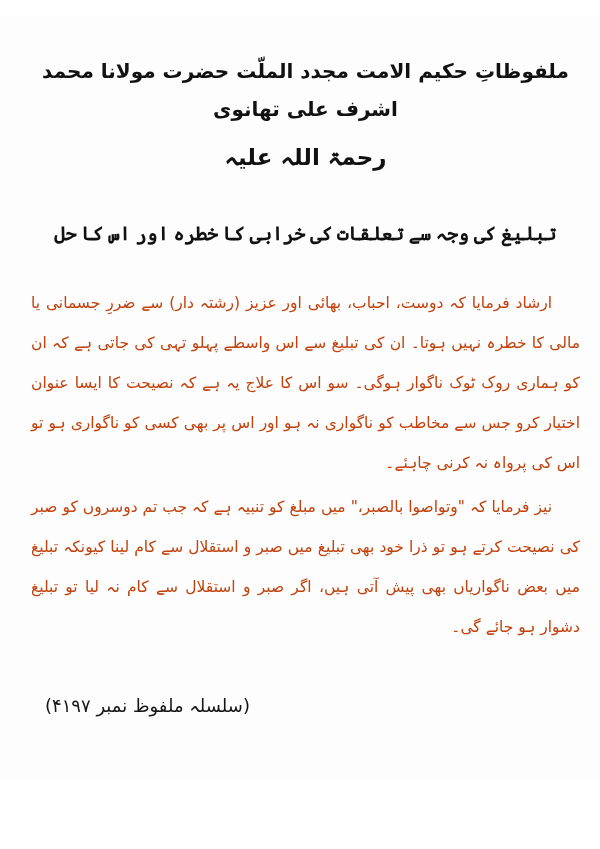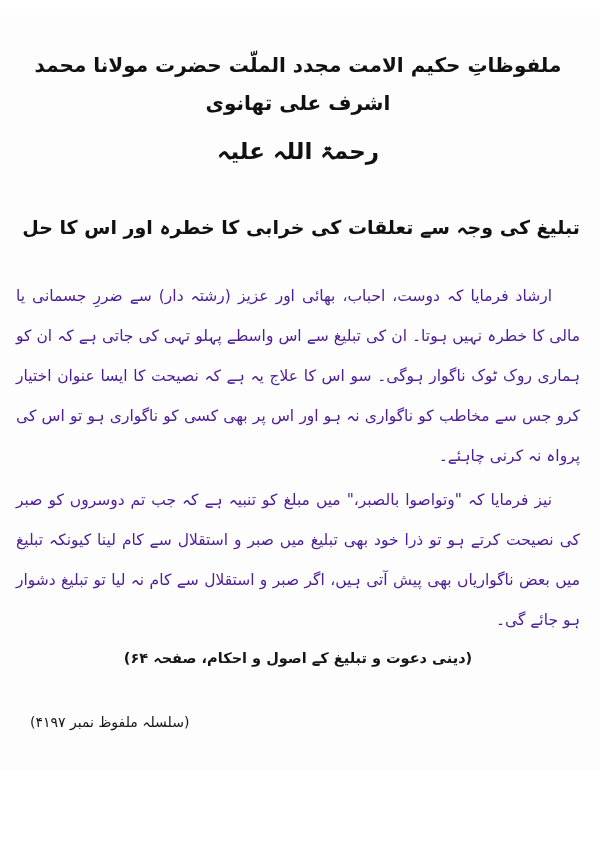--- a/index.html
+++ b/index.html
@@ -5,89 +5,89 @@
   html, body {
     margin: 0;
     padding: 0;
     background: #ffffff;
     font-family: "DejaVu Sans", sans-serif;
   }
   .page {
     position: relative;
     width: 600px;
     height: 761px;
-    margin: 10px auto;
+    margin: 16px auto;
     background: #fdfdfd;
     color: #161616;
     direction: rtl;
     overflow: hidden;
     box-sizing: border-box;
-    padding: 30px 20px 0 16px;
+    padding: 30px 20px 0 31px;
   }
   .title {
     margin: 6px 0 0 0;
     text-align: center;
     font-size: 20px;
     font-weight: bold;
     line-height: 1.9;
     color: #111;
   }
   .honorific {
     margin-top: 16px;
     text-align: center;
     font-size: 23px;
     font-weight: bold;
     color: #111;
   }
   .heading {
     margin: 52px 0 0 0;
-    text-align: right;
+    text-align: center;
     font-size: 19px;
     font-weight: bold;
     color: #111;
+    font-family: Liberation Serif, serif;
   }
   .body-block {
     margin-top: 38px;
   }
   .para {
     margin: 0 0 4px 0;
     font-size: 15.5px;
     line-height: 40px;
     text-align: justify;
     text-indent: 28px;
-    color: #4c1d95;
+    color: #c2410c;
   }
   .citation {
     margin-top: 10px;
     text-align: center;
     font-size: 14.5px;
     font-weight: bold;
     color: #161616;
   }
   .series-footer {
     margin-top: 48px;
     text-align: left;
     padding-left: 14px;
-    font-size: 14px;
+    font-size: 18px;
     color: #161616;
   }
 </style>
 </head>
 <body>
 
 <div class="page">
 
   <h1 class="title">ملفوظاتِ حکیم الامت مجدد الملّت حضرت مولانا محمد اشرف علی تھانوی</h1>
 
   <div class="honorific">رحمۃ اللہ علیہ</div>
 
   <h2 class="heading">تبلیغ کی وجہ سے تعلقات کی خرابی کا خطرہ اور اس کا حل</h2>
 
   <div class="body-block">
     <p class="para">ارشاد فرمایا کہ دوست، احباب، بھائی اور عزیز (رشتہ دار) سے ضررِ جسمانی یا مالی کا خطرہ نہیں ہوتا۔ ان کی تبلیغ سے اس واسطے پہلو تہی کی جاتی ہے کہ ان کو ہماری روک ٹوک ناگوار ہوگی۔ سو اس کا علاج یہ ہے کہ نصیحت کا ایسا عنوان اختیار کرو جس سے مخاطب کو ناگواری نہ ہو اور اس پر بھی کسی کو ناگواری ہو تو اس کی پرواہ نہ کرنی چاہئے۔</p>
     <p class="para">نیز فرمایا کہ "وتواصوا بالصبر،" میں مبلغ کو تنبیہ ہے کہ جب تم دوسروں کو صبر کی نصیحت کرتے ہو تو ذرا خود بھی تبلیغ میں صبر و استقلال سے کام لینا کیونکہ تبلیغ میں بعض ناگواریاں بھی پیش آتی ہیں، اگر صبر و استقلال سے کام نہ لیا تو تبلیغ دشوار ہو جائے گی۔</p>
   </div>
 
-  <div class="citation">(دینی دعوت و تبلیغ کے اصول و احکام، صفحہ ۶۴)</div>
 
   <div class="series-footer">(سلسلہ ملفوظ نمبر ۴۱۹۷)</div>
 
 </div>
 
 </body></html>

